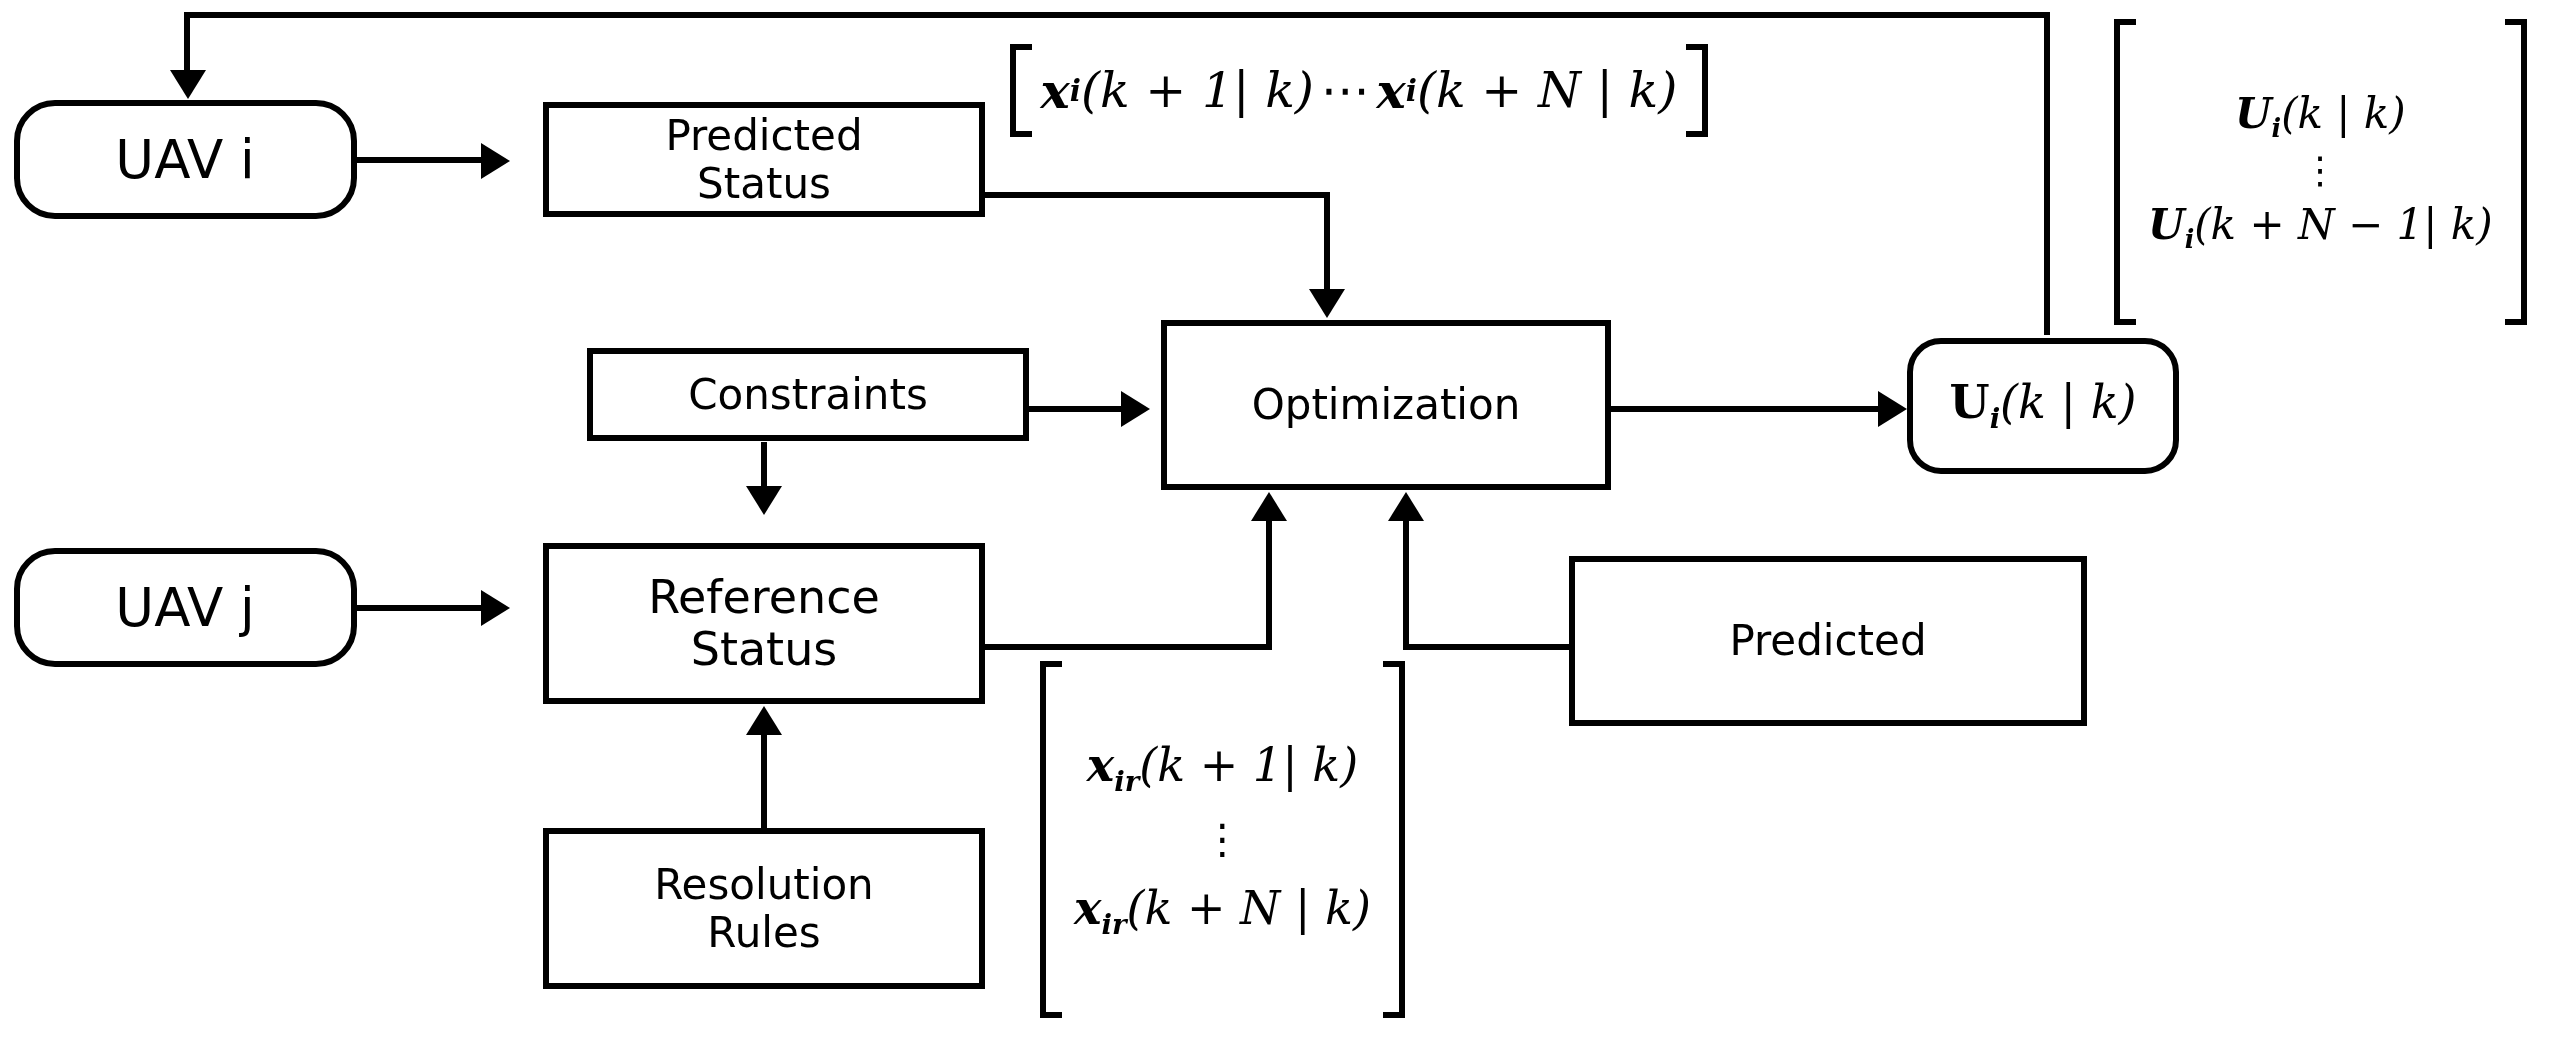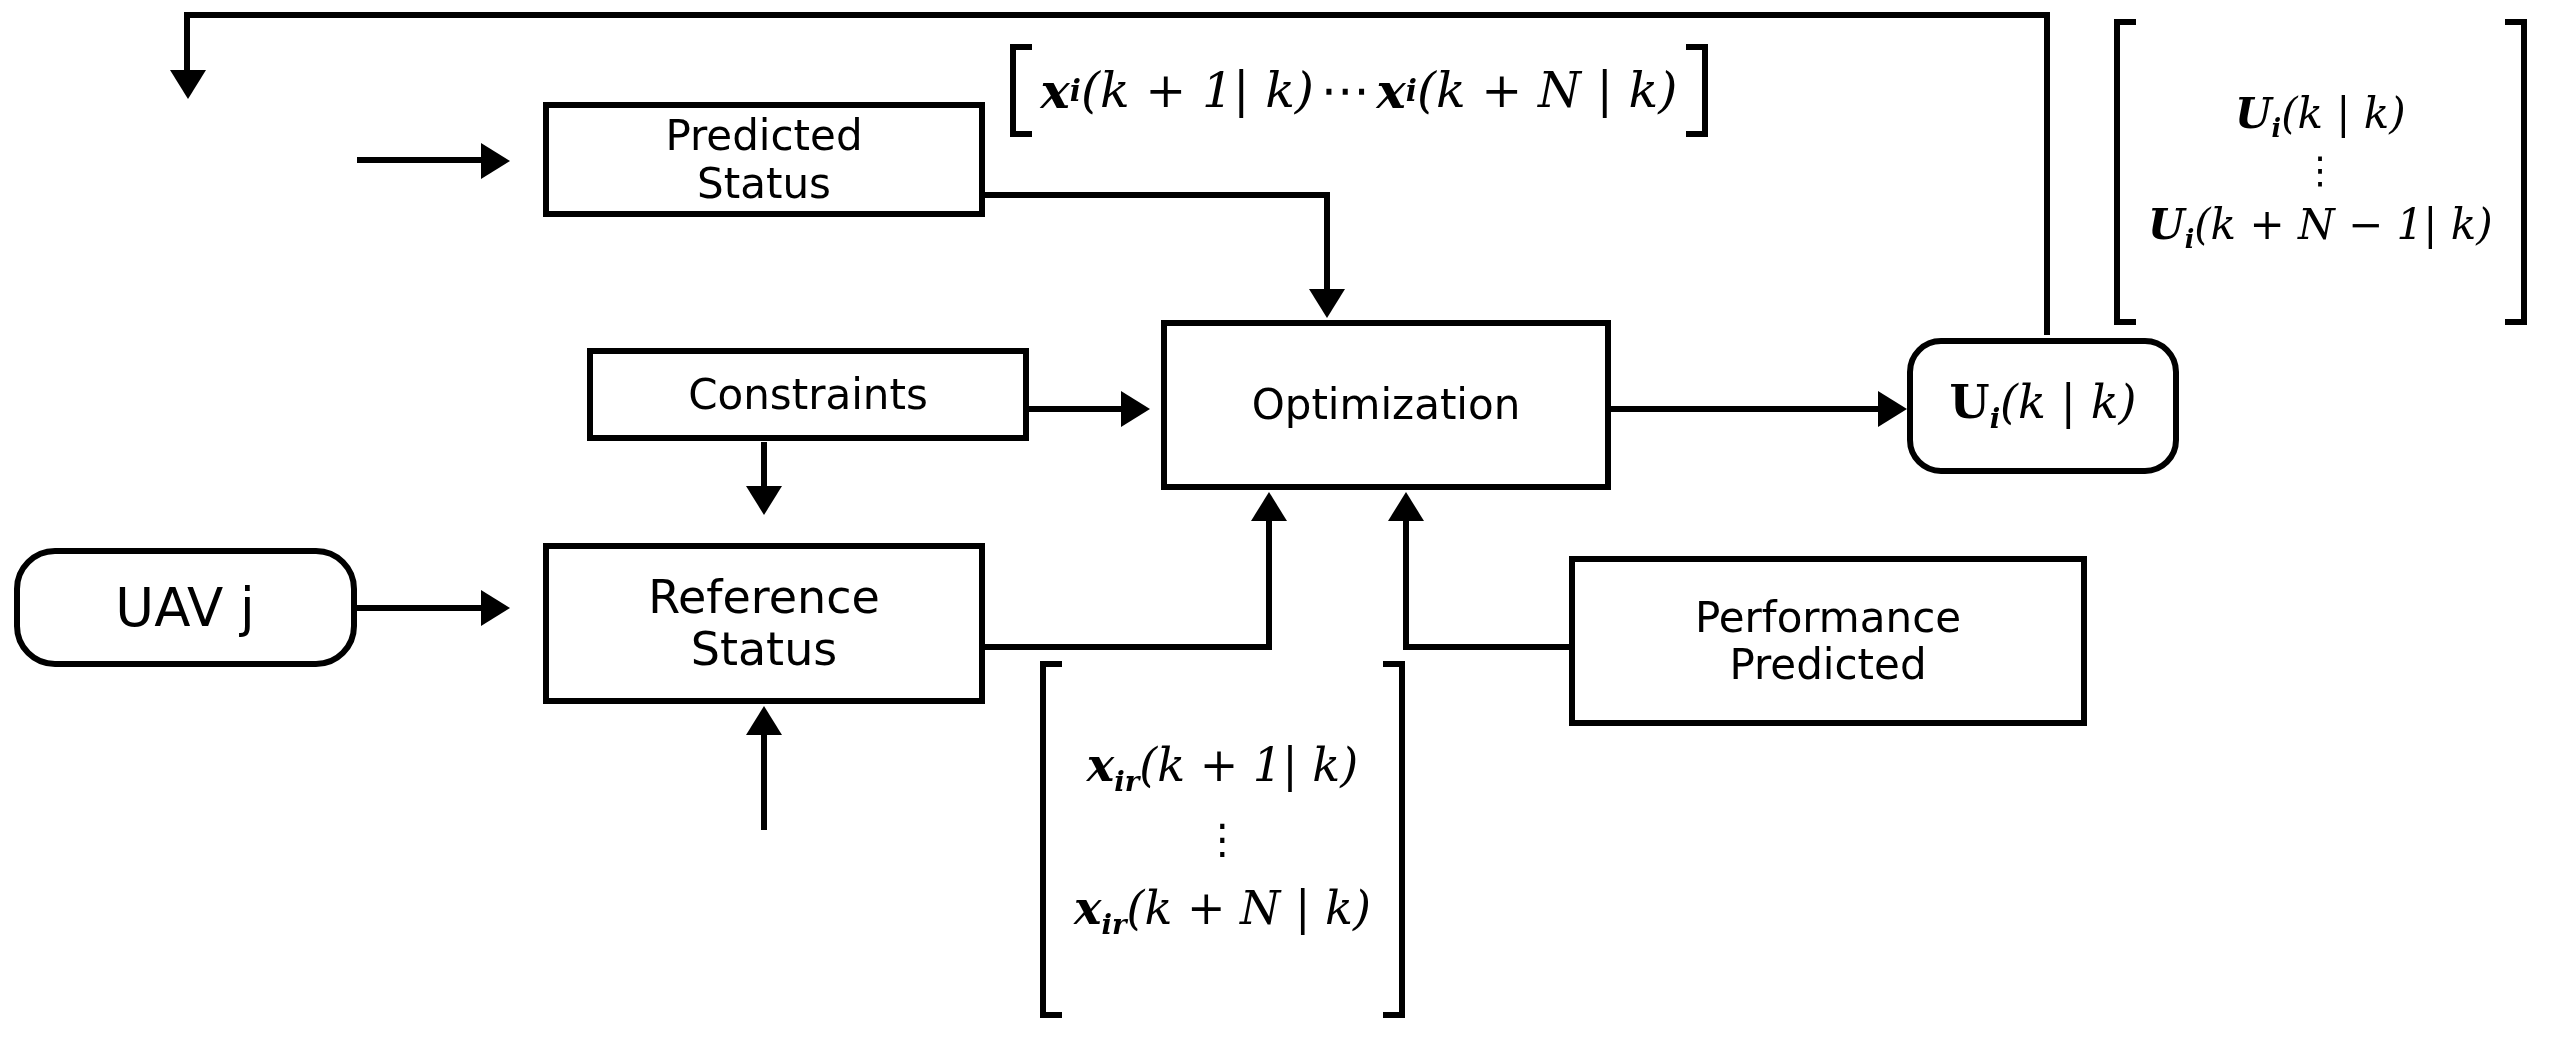--- a/index.html
+++ b/index.html
@@ -122,20 +122,23 @@
 </head>
 <body>
 
 <div id="canvas">
 
   <div class="seg v" style="left:2044px; top:12px; height:323px;"></div>
   <div class="seg h" style="left:184px; top:12px; width:1866px;"></div>
   <div class="seg v" style="left:184px; top:12px; height:63px;"></div>
   <div class="arrow down" style="left:170px; top:70px;"></div>
 
+  <div class="node rounded" style="left:13.6px; top:100px; width:343px; height:119px; font-size:53px;">
+    <span class="node-label">UAV i</span>
+  </div>
 
   <div class="seg h" style="left:357px; top:157px; width:129px;"></div>
   <div class="arrow right" style="left:481px; top:143px;"></div>
 
   <div class="node rect" style="left:543px; top:102px; width:442px; height:115px; font-size:42px;">
     <span>
       <span class="node-label">Predicted</span>
       <span class="node-label">Status</span>
     </span>
   </div>
@@ -209,29 +212,34 @@
       <span class="node-label">Status</span>
     </span>
   </div>
 
   <div class="seg h" style="left:985px; top:644px; width:287px;"></div>
   <div class="seg v" style="left:1266px; top:521px; height:128px;"></div>
   <div class="arrow up" style="left:1251px; top:492px;"></div>
 
   <div class="node rect" style="left:1569px; top:556px; width:518px; height:170px; font-size:42px;">
     <span>
-      <span class="node-label">Performance</span>
       <span class="node-label">Predicted</span>
     </span>
   </div>
 
   <div class="seg h" style="left:1403px; top:644px; width:172px;"></div>
   <div class="seg v" style="left:1403px; top:521px; height:129px;"></div>
   <div class="arrow up" style="left:1388px; top:492px;"></div>
 
+  <div class="node rect" style="left:543px; top:828px; width:442px; height:161px; font-size:42px;">
+    <span>
+      <span class="node-label">Resolution</span>
+      <span class="node-label">Rules</span>
+    </span>
+  </div>
 
   <div class="seg v" style="left:761px; top:735px; height:95px;"></div>
   <div class="arrow up" style="left:746px; top:706px;"></div>
 
   <div class="math" style="left:1040px; top:661px; height:357px; font-size:46px;">
     <span class="brk l"></span>
     <span class="stack">
       <span class="row">
         <span class="mvar">x</span><span class="sub">ir</span><span class="mvar paren">(k + 1| k)</span>
       </span>

